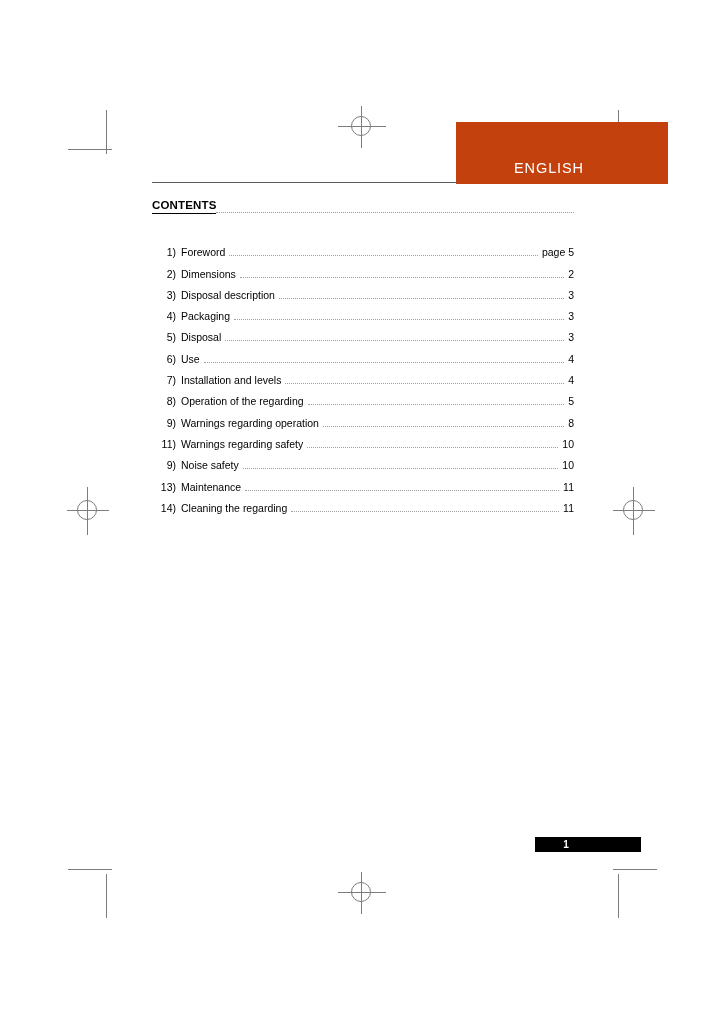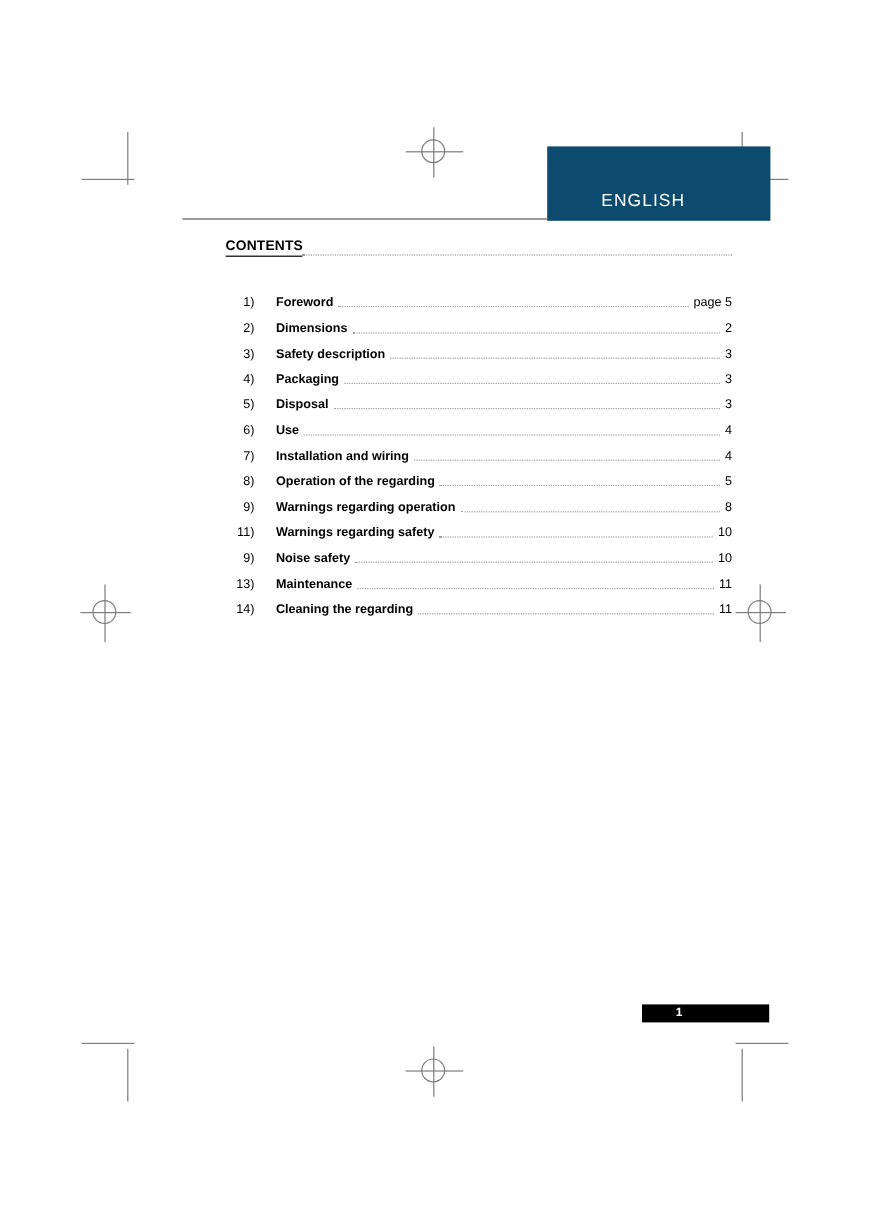--- a/index.html
+++ b/index.html
@@ -63,23 +63,23 @@
     background: #7c7c7c;
   }
   .regmark.wide .cross-h { left: -3px; width: 48px; }
   .regmark.tall .cross-v { top: -3px; height: 48px; }
 
   
   .lang-banner {
     position: absolute;
     left: 456px;
     top: 122px;
-    width: 186px;
+    width: 212px;
     height: 62px;
-    background: #0c4a6e;
+    background: #c2410c;
   }
   .lang-banner .lang-label {
     position: absolute;
     left: 0;
     right: 26px;
     bottom: 8px;
     text-align: center;
     color: #ffffff;
     font-size: 14.5px;
     letter-spacing: 0.9px;
@@ -93,21 +93,20 @@
     height: 1px;
     background: #5a5a5a;
   }
 
   
   .contents-block {
     position: absolute;
     left: 152px;
     top: 199px;
     width: 422px;
-    margin-left: 36px;
   }
 
   .contents-title-row {
     display: flex;
     align-items: flex-end;
     width: 100%;
   }
   .contents-title {
     font-size: 11.5px;
     font-weight: bold;
@@ -137,23 +136,22 @@
     text-align: right;
     font-size: 10.5px;
     line-height: 12px;
     white-space: nowrap;
     flex: 0 0 auto;
   }
   .toc-label {
     font-size: 10.5px;
     line-height: 12px;
     white-space: nowrap;
-    padding-left: 18px;
+    padding-left: 5px;
     flex: 0 0 auto;
-    font-weight: bold;
   }
   .toc-leader {
     flex: 1 1 auto;
     height: 1px;
     margin: 0 4px 2px 4px;
     border-bottom: 1px dotted #9e9e9e;
     min-width: 6px;
   }
   .toc-page {
     font-size: 10.5px;
@@ -245,21 +243,21 @@
           <div class="toc-page">page 5</div>
         </div>
         <div class="toc-row">
           <div class="toc-num">2)</div>
           <div class="toc-label">Dimensions</div>
           <div class="toc-leader"></div>
           <div class="toc-page">2</div>
         </div>
         <div class="toc-row">
           <div class="toc-num">3)</div>
-          <div class="toc-label">Safety description</div>
+          <div class="toc-label">Disposal description</div>
           <div class="toc-leader"></div>
           <div class="toc-page">3</div>
         </div>
         <div class="toc-row">
           <div class="toc-num">4)</div>
           <div class="toc-label">Packaging</div>
           <div class="toc-leader"></div>
           <div class="toc-page">3</div>
         </div>
         <div class="toc-row">
@@ -269,21 +267,21 @@
           <div class="toc-page">3</div>
         </div>
         <div class="toc-row">
           <div class="toc-num">6)</div>
           <div class="toc-label">Use</div>
           <div class="toc-leader"></div>
           <div class="toc-page">4</div>
         </div>
         <div class="toc-row">
           <div class="toc-num">7)</div>
-          <div class="toc-label">Installation and wiring</div>
+          <div class="toc-label">Installation and levels</div>
           <div class="toc-leader"></div>
           <div class="toc-page">4</div>
         </div>
         <div class="toc-row">
           <div class="toc-num">8)</div>
           <div class="toc-label">Operation of the regarding</div>
           <div class="toc-leader"></div>
           <div class="toc-page">5</div>
         </div>
         <div class="toc-row">

